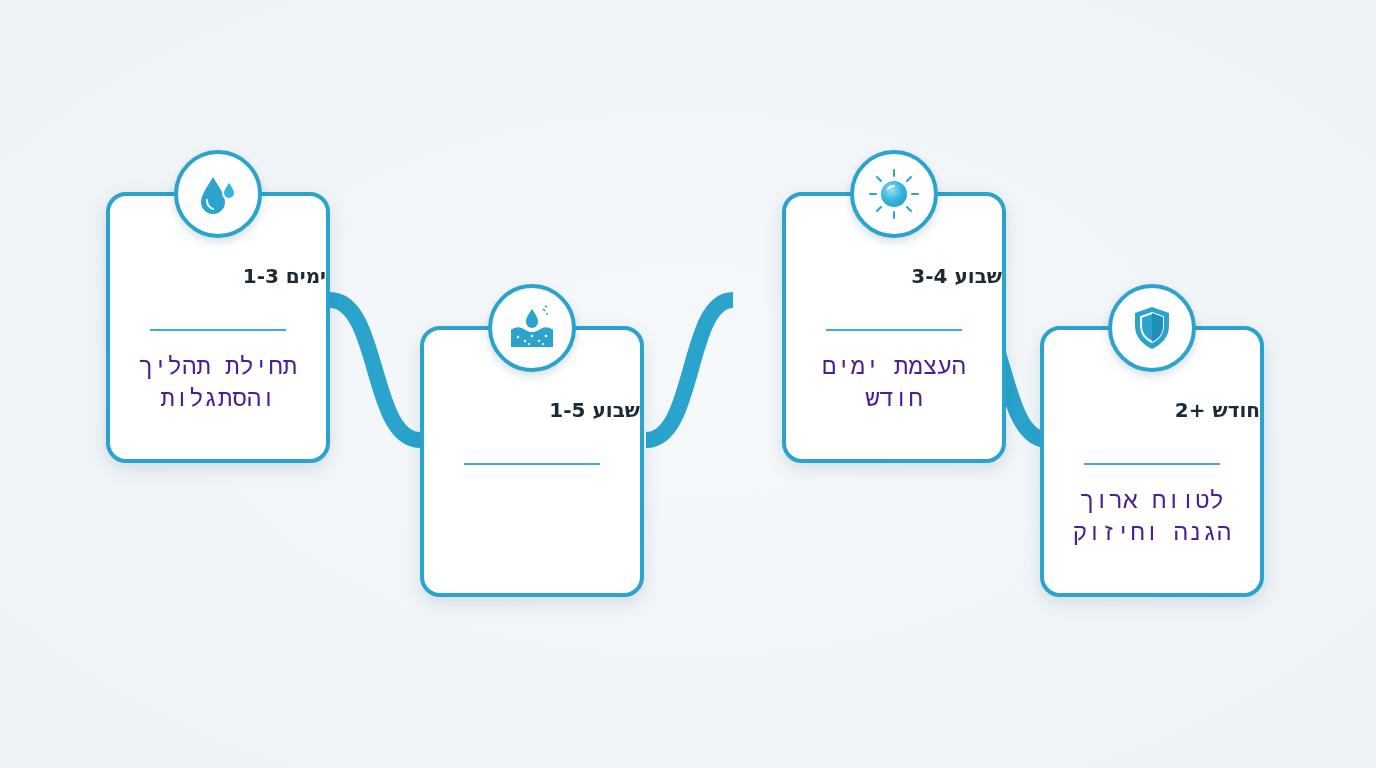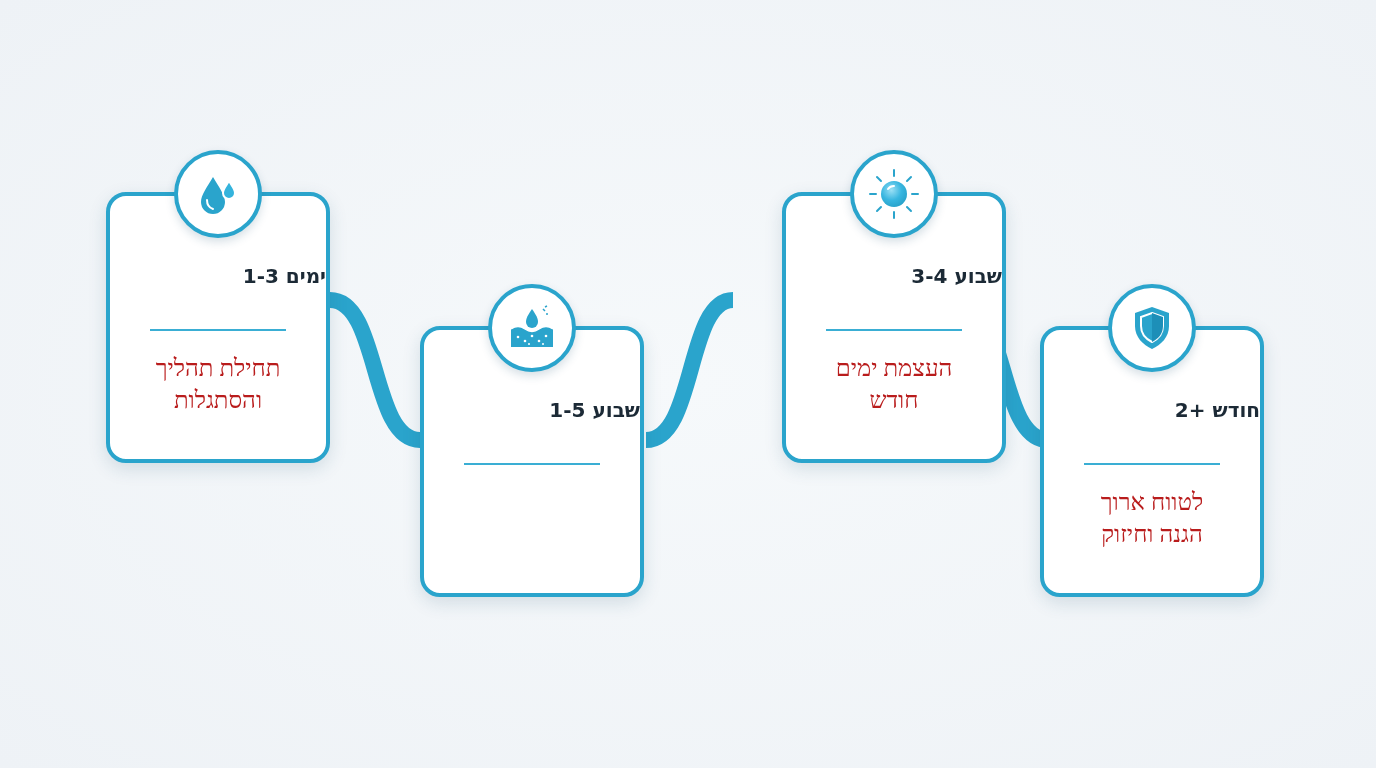--- a/index.html
+++ b/index.html
@@ -34,22 +34,22 @@
       font-weight: bold; font-size: 20px; color: #1c2a36;
       direction: rtl;
       text-align: right;
     }
     .card-divider {
       position: absolute; left: 40px; right: 40px; top: 133px;
       height: 2px; background: #3aaed4;
     }
     .card-desc {
       position: absolute; left: 8px; right: 8px; top: 156px;
-      font-family: Liberation Serif, serif;
-      font-size: 24px; line-height: 32px; color: #b91c1c;
+      font-family: Liberation Mono, monospace;
+      font-size: 24px; line-height: 32px; color: #4c1d95;
       direction: rtl;
     }
   </style>
 </head>
 <body>
 
 <svg class="connectors" viewBox="0 0 1376 768">
 
   <path d="M330 300 C 380 300, 370 440, 420 440" fill="none" stroke="#2aa4cc" stroke-width="16"></path>
 

